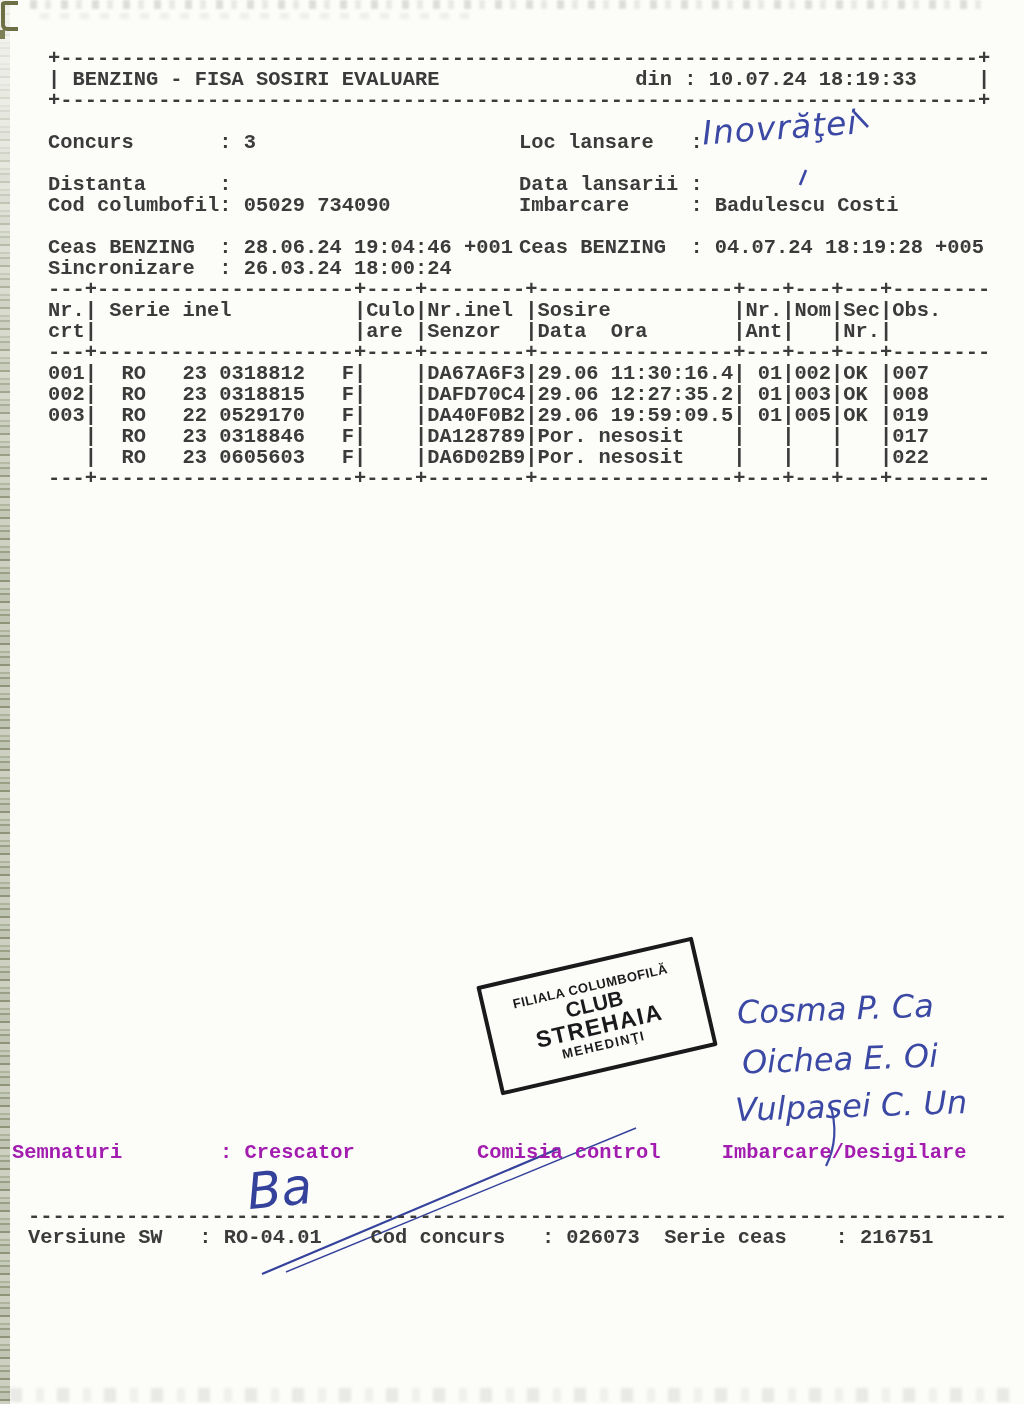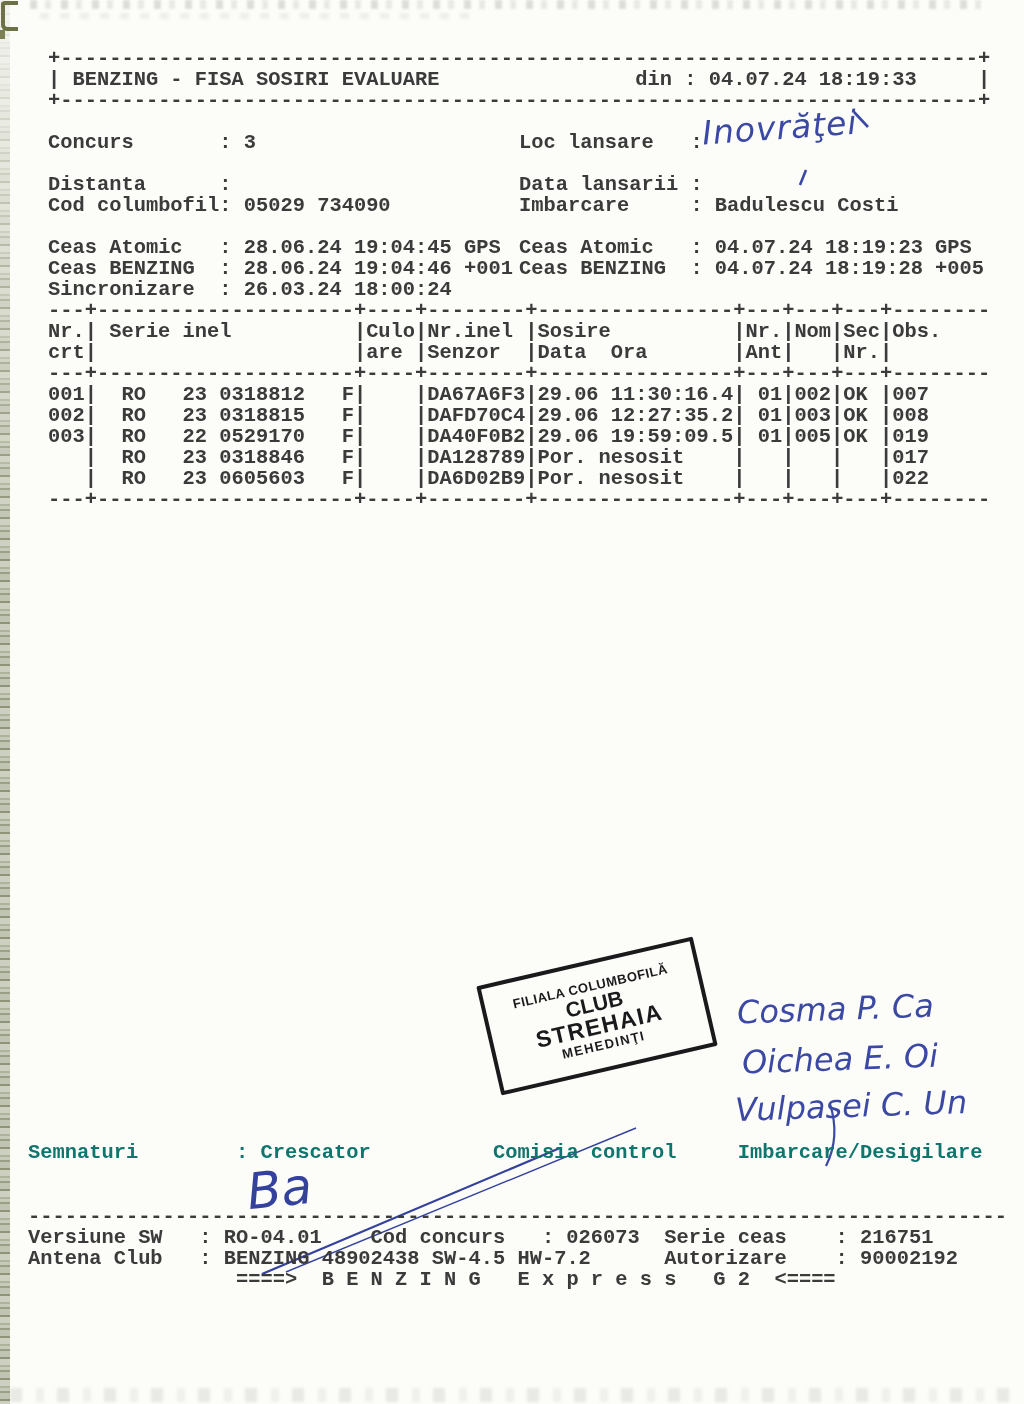--- a/index.html
+++ b/index.html
@@ -14,21 +14,21 @@
   .staple2{position:absolute;left:0;top:30px;width:5px;height:9px;background:#7d7f55;}
   .bleed-top{position:absolute;left:30px;top:0;width:960px;height:9px;opacity:.55;filter:blur(1.3px);
     background:repeating-linear-gradient(90deg, rgba(105,105,105,.38) 0 7px, rgba(0,0,0,0) 7px 15px, rgba(125,125,125,.28) 15px 21px, rgba(0,0,0,0) 21px 31px);}
   .bleed-top2{position:absolute;left:40px;top:13px;width:430px;height:6px;opacity:.25;filter:blur(1.4px);
     background:repeating-linear-gradient(90deg, rgba(110,110,110,.4) 0 9px, rgba(0,0,0,0) 9px 20px);}
   .bleed-bottom{position:absolute;left:10px;top:1388px;width:1010px;height:14px;opacity:.4;filter:blur(1.6px);
     background:repeating-linear-gradient(90deg, rgba(110,110,110,.35) 0 12px, rgba(0,0,0,0) 12px 26px, rgba(130,130,130,.25) 26px 34px, rgba(0,0,0,0) 34px 47px);}
 
   
   .doc{position:absolute;left:48px;top:48px;font:700 20.4px/21px "Liberation Mono",monospace;color:#3b3b3b;}
-  .doc2{position:absolute;left:28px;top:1142px;font:700 20.4px/21px "Liberation Mono",monospace;color:#0f766e;}
+  .doc2{position:absolute;left:12px;top:1142px;font:700 20.4px/21px "Liberation Mono",monospace;color:#a21caf;}
   .doc3{position:absolute;left:28px;top:1206px;font:700 20.4px/21px "Liberation Mono",monospace;color:#3b3b3b;}
   .line{white-space:pre;height:21px;}
   .c{display:inline-block;white-space:pre;vertical-align:top;}
   .half{display:inline-block;white-space:pre;vertical-align:top;width:38.5ch;}
   .w1{width:1ch}.w2{width:2ch}.w3{width:3ch}.w4{width:4ch}.w5{width:5ch}.w8{width:8ch}
   .w10{width:10ch}.w14{width:14ch}.w16{width:16ch}.w17{width:17ch}.w19{width:19ch}
   .w20{width:20ch}.w21{width:21ch}.w30{width:30ch}.w36{width:36ch}
 
   
   .stamp{position:absolute;left:486px;top:960px;width:214px;height:104px;
@@ -55,32 +55,31 @@
 <div class="page">
   <div class="scan-strip"></div>
   <div class="staple"></div>
   <div class="staple2"></div>
   <div class="bleed-top"></div>
   <div class="bleed-top2"></div>
   <div class="bleed-bottom"></div>
 
   <div class="doc">
     <div class="line">+---------------------------------------------------------------------------+</div>
-    <div class="line"><span class="c w1">|</span><span class="c w1"></span><span class="c w30">BENZING - FISA SOSIRI EVALUARE</span><span class="c w16"></span><span class="c w5">din :</span><span class="c w1"></span><span class="c w17">04.07.24 18:19:33</span><span class="c w5"></span><span class="c w1">|</span></div>
+    <div class="line"><span class="c w1">|</span><span class="c w1"></span><span class="c w30">BENZING - FISA SOSIRI EVALUARE</span><span class="c w16"></span><span class="c w5">din :</span><span class="c w1"></span><span class="c w17">10.07.24 18:19:33</span><span class="c w5"></span><span class="c w1">|</span></div>
     <div class="line">+---------------------------------------------------------------------------+</div>
 
     <div>
 
     <div class="line"><span class="half"><span class="c w14"></span><span class="c w2"></span><span class="c w17"></span><span class="c w1"></span><span class="c w4"></span></span><span class="c w14"></span><span class="c w2"></span><span class="c w17"></span><span class="c w1"></span><span class="c w4"></span></div>
         <div class="line"><span class="half"><span class="c w14">Concurs</span><span class="c w2">:</span><span class="c w17">3</span><span class="c w1"></span><span class="c w4"></span></span><span class="c w14">Loc lansare</span><span class="c w2">:</span><span class="c w17"></span><span class="c w1"></span><span class="c w4"></span></div>
         <div class="line"><span class="half"><span class="c w14"></span><span class="c w2"></span><span class="c w17"></span><span class="c w1"></span><span class="c w4"></span></span><span class="c w14"></span><span class="c w2"></span><span class="c w17"></span><span class="c w1"></span><span class="c w4"></span></div>
         <div class="line"><span class="half"><span class="c w14">Distanta</span><span class="c w2">:</span><span class="c w17"></span><span class="c w1"></span><span class="c w4"></span></span><span class="c w14">Data lansarii</span><span class="c w2">:</span><span class="c w17"></span><span class="c w1"></span><span class="c w4"></span></div>
         <div class="line"><span class="half"><span class="c w14">Cod columbofil</span><span class="c w2">:</span><span class="c w17">05029 734090</span><span class="c w1"></span><span class="c w4"></span></span><span class="c w14">Imbarcare</span><span class="c w2">:</span><span class="c w17">Badulescu Costi</span><span class="c w1"></span><span class="c w4"></span></div>
         <div class="line"><span class="half"><span class="c w14"></span><span class="c w2"></span><span class="c w17"></span><span class="c w1"></span><span class="c w4"></span></span><span class="c w14"></span><span class="c w2"></span><span class="c w17"></span><span class="c w1"></span><span class="c w4"></span></div>
-        <div class="line"><span class="half"><span class="c w14">Ceas Atomic</span><span class="c w2">:</span><span class="c w17">28.06.24 19:04:45</span><span class="c w1"></span><span class="c w4">GPS</span></span><span class="c w14">Ceas Atomic</span><span class="c w2">:</span><span class="c w17">04.07.24 18:19:23</span><span class="c w1"></span><span class="c w4">GPS</span></div>
         <div class="line"><span class="half"><span class="c w14">Ceas BENZING</span><span class="c w2">:</span><span class="c w17">28.06.24 19:04:46</span><span class="c w1"></span><span class="c w4">+001</span></span><span class="c w14">Ceas BENZING</span><span class="c w2">:</span><span class="c w17">04.07.24 18:19:28</span><span class="c w1"></span><span class="c w4">+005</span></div>
         <div class="line"><span class="half"><span class="c w14">Sincronizare</span><span class="c w2">:</span><span class="c w17">26.03.24 18:00:24</span><span class="c w1"></span><span class="c w4"></span></span><span class="c w14"></span><span class="c w2"></span><span class="c w17"></span><span class="c w1"></span><span class="c w4"></span></div>
       </div>
 
     <div class="line">---+---------------------+----+--------+----------------+---+---+---+--------</div>
     <div class="line"><span class="c w3">Nr.</span><span class="c w1">|</span><span class="c w21"> Serie inel</span><span class="c w1">|</span><span class="c w4">Culo</span><span class="c w1">|</span><span class="c w8">Nr.inel</span><span class="c w1">|</span><span class="c w16">Sosire</span><span class="c w1">|</span><span class="c w3">Nr.</span><span class="c w1">|</span><span class="c w3">Nom</span><span class="c w1">|</span><span class="c w3">Sec</span><span class="c w1">|</span><span class="c w8">Obs.</span></div>
     <div class="line"><span class="c w3">crt</span><span class="c w1">|</span><span class="c w21"></span><span class="c w1">|</span><span class="c w4">are</span><span class="c w1">|</span><span class="c w8">Senzor</span><span class="c w1">|</span><span class="c w16">Data  Ora</span><span class="c w1">|</span><span class="c w3">Ant</span><span class="c w1">|</span><span class="c w3"></span><span class="c w1">|</span><span class="c w3">Nr.</span><span class="c w1">|</span><span class="c w8"></span></div>
     <div class="line">---+---------------------+----+--------+----------------+---+---+---+--------</div>
 
     <div>
@@ -116,16 +115,14 @@
     <path d="M854,112 L868,127" stroke="#3b49a4" stroke-width="2.6" fill="none"></path>
   </svg>
 
   <div class="doc2">
     <div class="line"><span class="c w17">Semnaturi</span><span class="c w2">:</span><span class="c w19">Crescator</span><span class="c w20">Comisia control</span><span class="c">Imbarcare/Desigilare</span></div>
   </div>
 
   <div class="doc3">
     <div class="line">--------------------------------------------------------------------------------</div>
     <div class="line"><span class="c w14">Versiune SW</span><span class="c w2">:</span><span class="c w10">RO-04.01</span><span class="c w2"></span><span class="c w14">Cod concurs</span><span class="c w2">:</span><span class="c w8">026073</span><span class="c w14">Serie ceas</span><span class="c w2">:</span><span class="c">216751</span></div>
-    <div class="line"><span class="c w14">Antena Club</span><span class="c w2">:</span><span class="c w36">BENZING 48902438 SW-4.5 HW-7.2</span><span class="c w14">Autorizare</span><span class="c w2">:</span><span class="c">90002192</span></div>
-    <div class="line"><span class="c w17"></span><span class="c">====&gt;  B E N Z I N G   E x p r e s s   G 2  &lt;====</span></div>
   </div>
 </div>
 
 </body></html>

